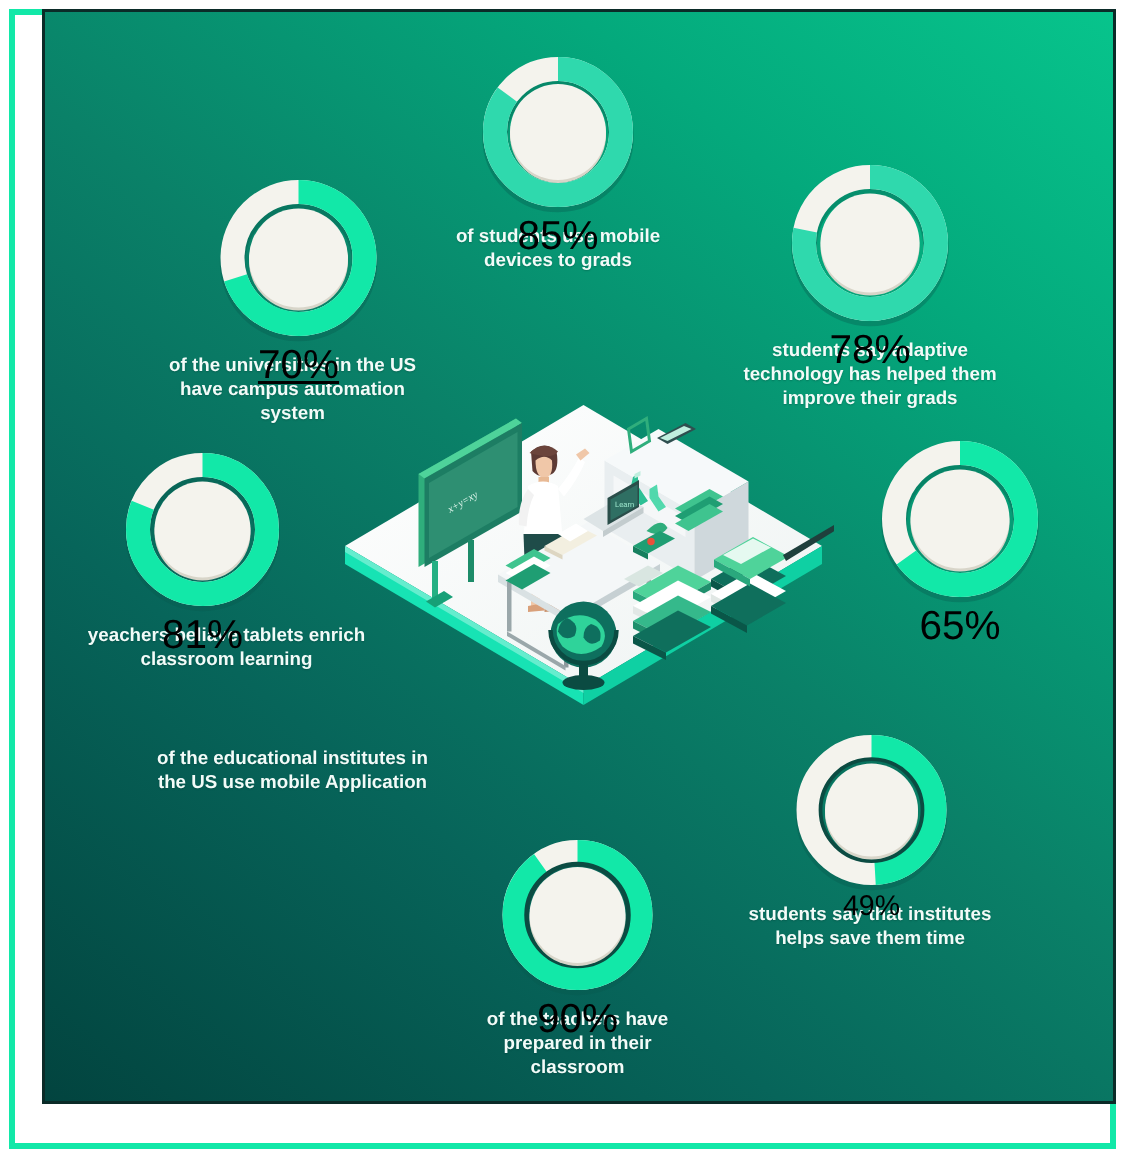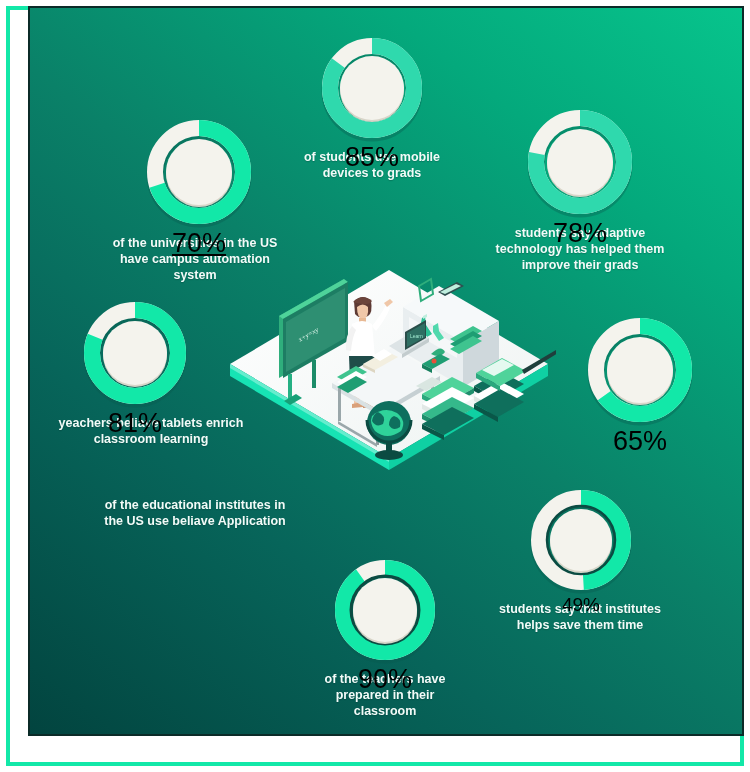--- a/index.html
+++ b/index.html
@@ -242,35 +242,35 @@
           <circle cx="55" cy="55" r="43" fill="none" stroke="#f4f3ed" stroke-width="16"></circle>
           <circle cx="55" cy="55" r="43" fill="none" stroke="#12e8a8" stroke-width="16" stroke-dasharray="218.9 51.3" transform="rotate(-90 55 55)"></circle>
           <circle cx="55" cy="57" r="32" fill="#d8d5c9"></circle>
           <circle cx="55" cy="55" r="32" fill="#f4f3ed"></circle>
         </svg>
         <div class="pct" style="font-size:27px;">81%</div>
       </div>
       <div class="caption" style="width:186px;margin-left:18px;">yeachers beliave tablets enrich classroom learning</div>
     </div>
 
-    <div class="stat" style="left:515px;top:306px;width:190px;">
+    <div class="stat" style="left:515px;top:282px;width:190px;">
       <div class="donut-wrap" style="width:112px;height:112px;">
         <svg class="donut" width="112" height="112" viewBox="0 0 112 112">
           <circle cx="56" cy="59" r="44" fill="none" stroke="#0a5a4e" stroke-width="17" opacity=".35"></circle>
           <circle cx="56" cy="56" r="44" fill="none" stroke="#f4f3ed" stroke-width="16"></circle>
           <circle cx="56" cy="56" r="44" fill="none" stroke="#12e8a8" stroke-width="16" stroke-dasharray="179.7 96.7" transform="rotate(-90 56 56)"></circle>
           <circle cx="56" cy="58" r="33" fill="#d8d5c9"></circle>
           <circle cx="56" cy="56" r="33" fill="#f4f3ed"></circle>
         </svg>
         <div class="pct" style="font-size:27px;">65%</div>
       </div>
     </div>
 
     <div class="stat" style="left:70px;top:482px;width:190px;">
-      <div class="caption" style="width:186px;margin-left:2px;">of the educational institutes in the US use beliave Application</div>
+      <div class="caption" style="width:186px;margin-left:2px;">of the educational institutes in the US use mobile Application</div>
     </div>
 
     <div class="stat" style="left:265px;top:548px;width:180px;">
       <div class="donut-wrap" style="width:108px;height:108px;">
         <svg class="donut" width="108" height="108" viewBox="0 0 108 108">
           <circle cx="54" cy="57" r="42" fill="none" stroke="#0a5a4e" stroke-width="17" opacity=".35"></circle>
           <circle cx="54" cy="54" r="42" fill="none" stroke="#f4f3ed" stroke-width="16"></circle>
           <circle cx="54" cy="54" r="42" fill="none" stroke="#12e8a8" stroke-width="16" stroke-dasharray="237.5 26.4" transform="rotate(-90 54 54)"></circle>
           <circle cx="54" cy="54" r="34" fill="none" stroke="#0b4b42" stroke-width="3"></circle>
           <circle cx="54" cy="56" r="32" fill="#d8d5c9"></circle>

